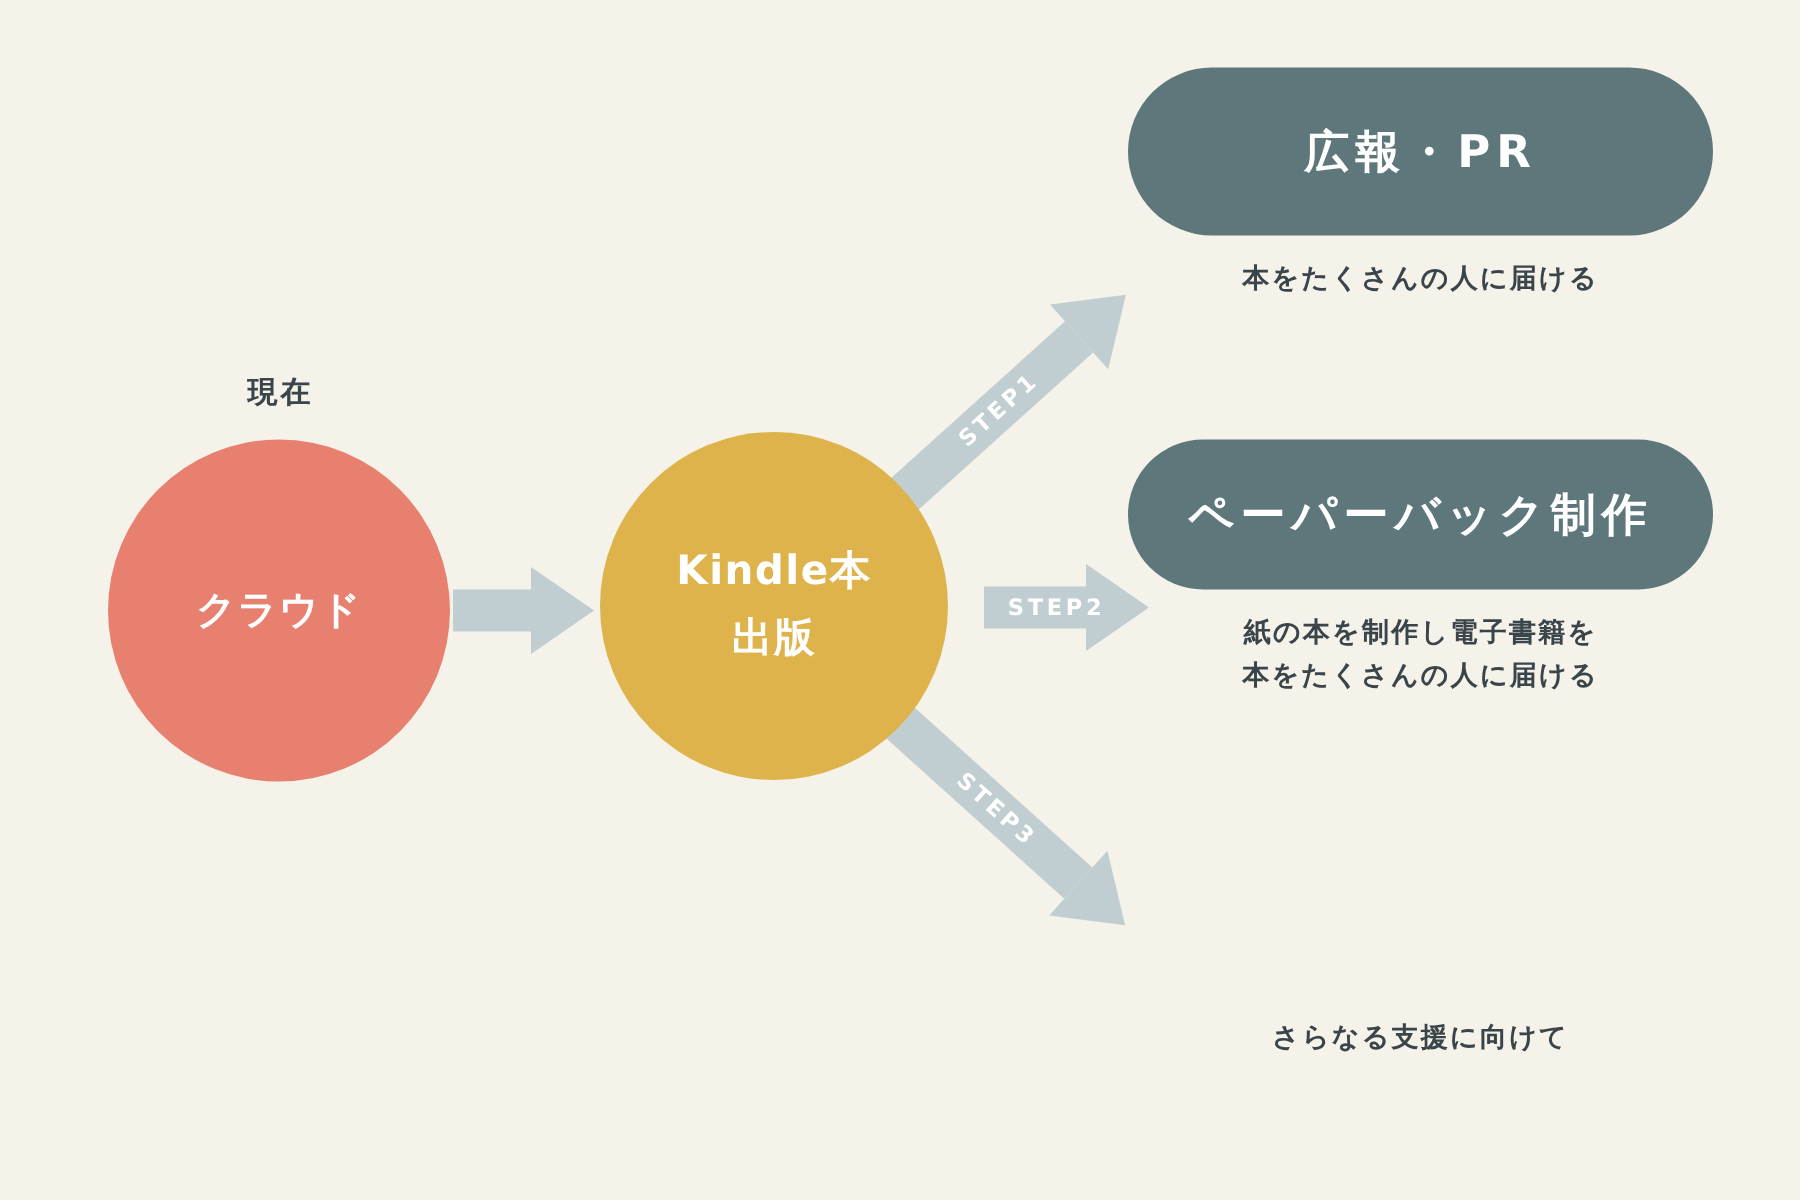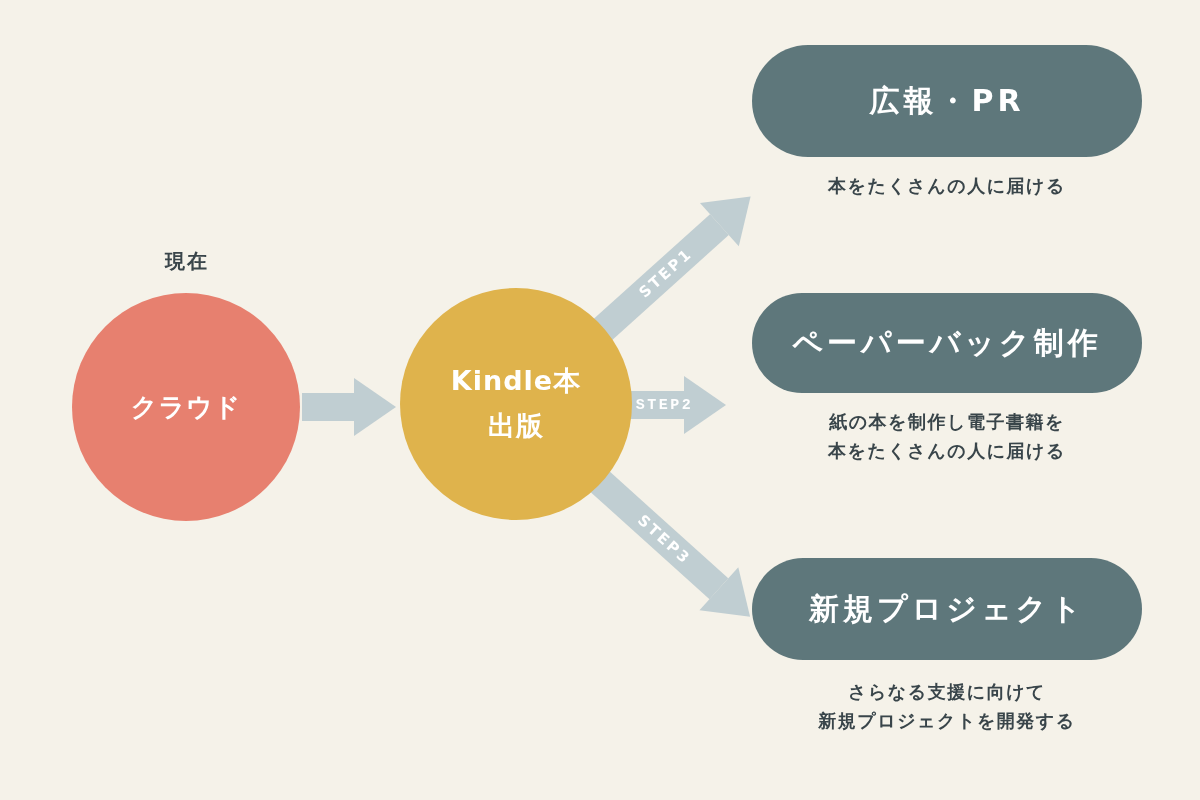--- a/index.html
+++ b/index.html
@@ -84,21 +84,21 @@
     transform: translate(-50%, -50%);
     color: var(--white);
     font-size: 15px;
     font-weight: 700;
     letter-spacing: 2.5px;
     white-space: nowrap;
     z-index: 1;
   }
   .arrow.connector { left: 302px; top: 378px; width: 94px; }
   .arrow.step1 { left: 599px; top: 304px; width: 204px; transform: rotate(-42deg); }
-  .arrow.step2 { left: 616px; top: 376px; width: 110px; font-family: Liberation Mono, monospace; }
+  .arrow.step2 { left: 656px; top: 376px; width: 110px; }
   .arrow.step3 { left: 597px; top: 450px; width: 206px; transform: rotate(42deg); }
   .pill {
     position: absolute;
     left: 752px;
     width: 390px;
     background: var(--slate);
     border-radius: 60px;
     display: flex;
     align-items: center;
     justify-content: center;
@@ -171,21 +171,17 @@
   </div>
 
   <div class="pill p2">
     <span>ペーパーバック制作</span>
   </div>
   <div class="caption c2">
     <div>紙の本を制作し電子書籍を</div>
     <div>本をたくさんの人に届ける</div>
   </div>
 
-  <div class="pill p3">
-    <span>新規プロジェクト</span>
-  </div>
   <div class="caption c3">
     <div>さらなる支援に向けて</div>
-    <div>新規プロジェクトを開発する</div>
   </div>
 
 </div>
 
 </body></html>

